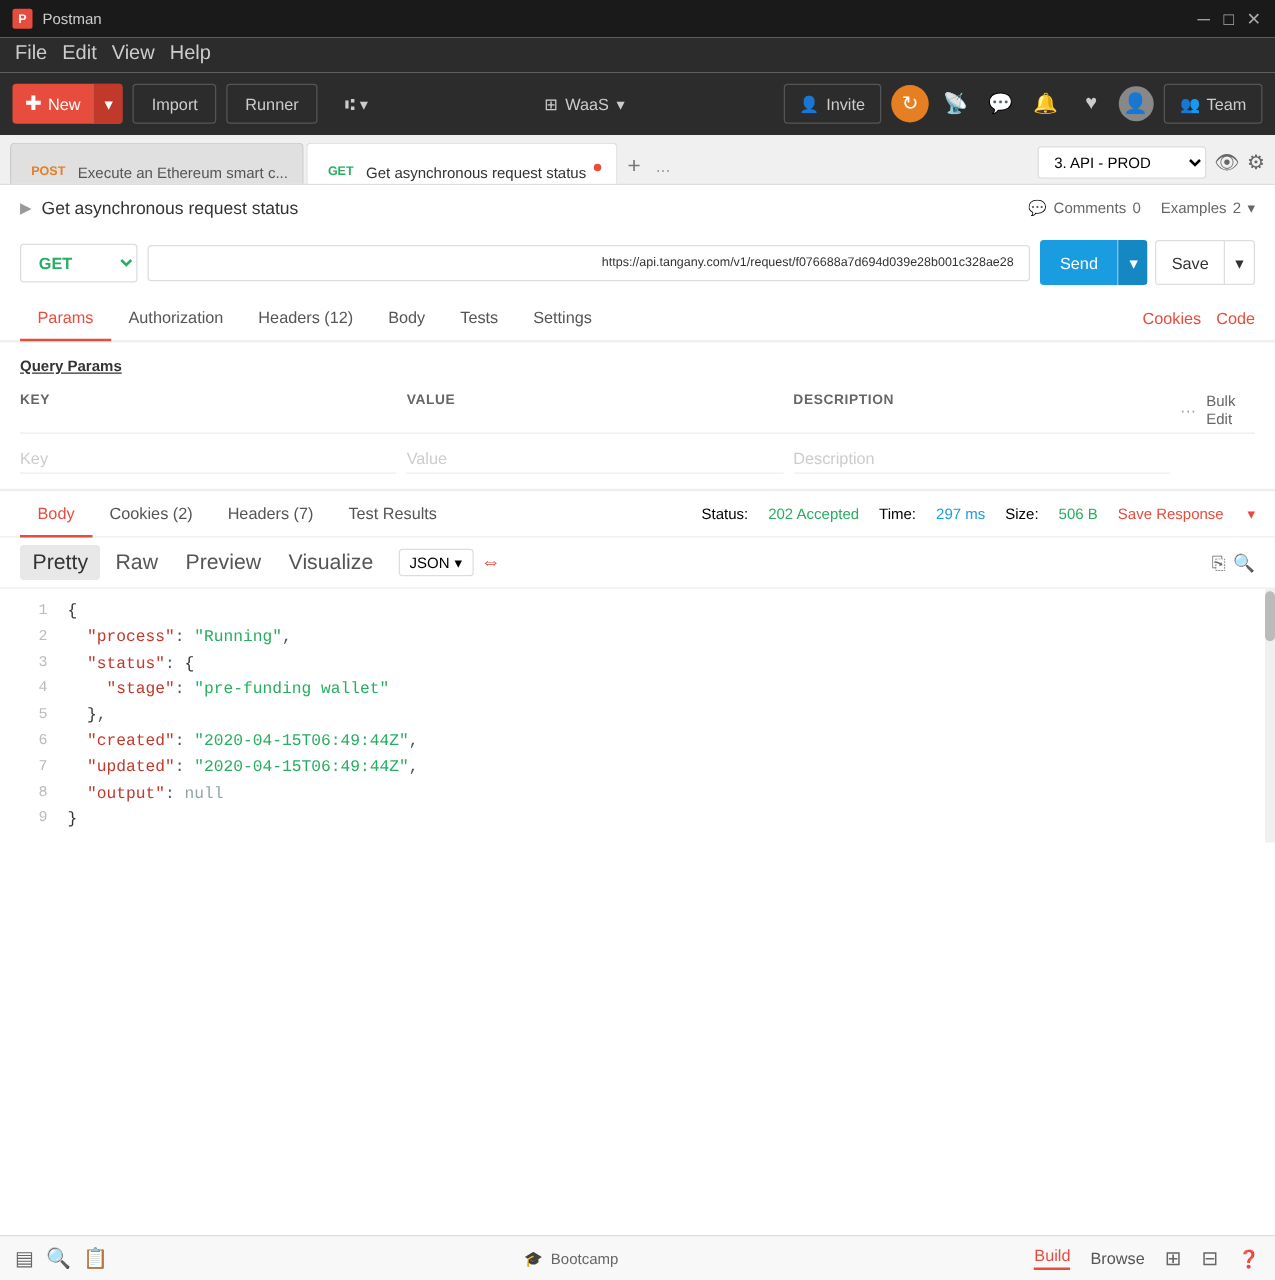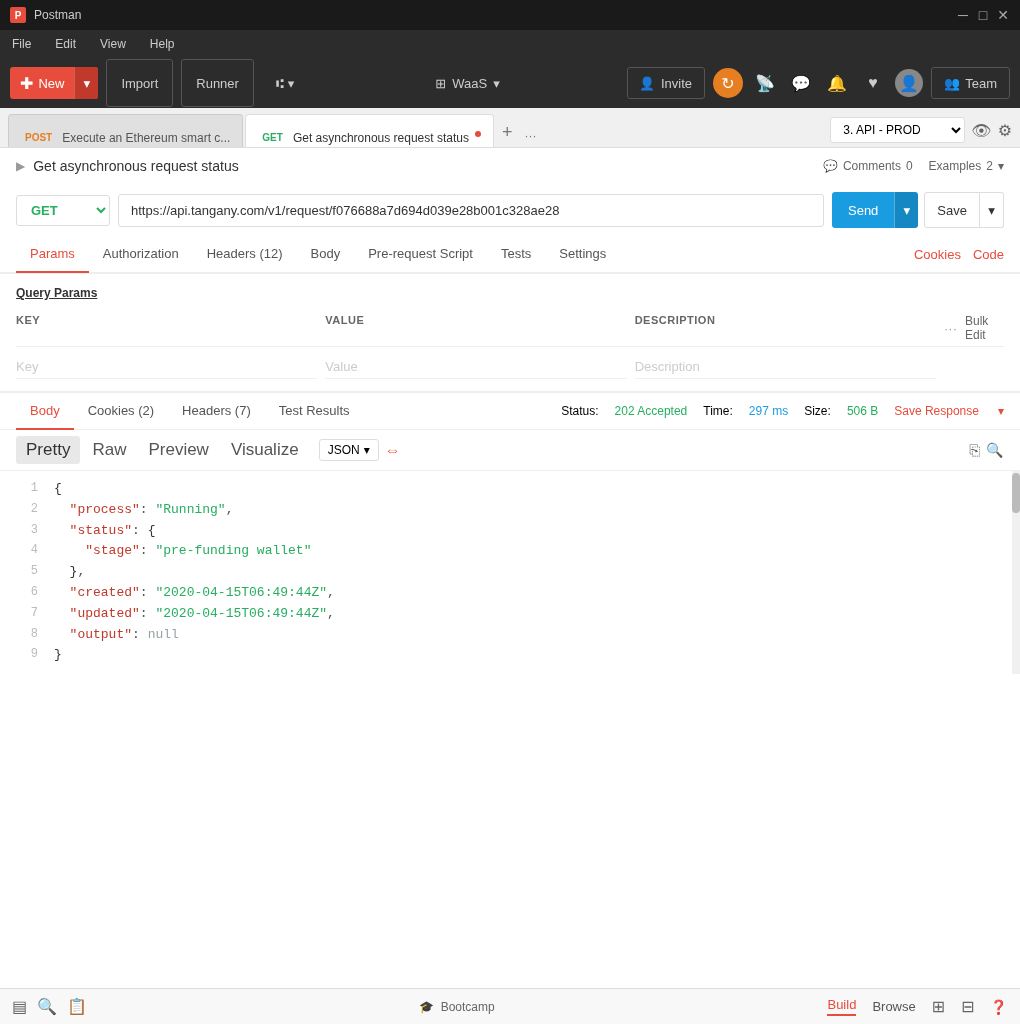--- a/index.html
+++ b/index.html
@@ -6,29 +6,29 @@
     body { font-family: -apple-system, BlinkMacSystemFont, 'Segoe UI', sans-serif; font-size: 13px; background: #fff; width: 1020px; height: 1024px; overflow: hidden; }
 
     
     .title-bar { background: #1a1a1a; color: #ccc; height: 30px; display: flex; align-items: center; padding: 0 10px; justify-content: space-between; }
     .title-bar-left { display: flex; align-items: center; gap: 8px; font-size: 12px; }
     .title-bar-icon { width: 16px; height: 16px; background: #e74c3c; border-radius: 2px; display: flex; align-items: center; justify-content: center; color: white; font-size: 10px; font-weight: bold; }
     .title-bar-controls { display: flex; gap: 6px; }
     .title-bar-btn { width: 14px; height: 14px; background: none; border: none; color: #aaa; cursor: pointer; font-size: 14px; display: flex; align-items: center; justify-content: center; }
 
     
-    .menu-bar { background: #2c2c2c; color: #ccc; height: 28px; display: flex; align-items: center; padding: 0 10px; gap: 20px; font-size: 12px; }
+    .menu-bar { background: #2c2c2c; color: #ccc; height: 28px; display: flex; padding: 0 10px; gap: 8px; font-size: 16px; }
     .menu-item { cursor: pointer; padding: 4px 2px; }
 
     
     .toolbar { background: #2c2c2c; height: 50px; display: flex; align-items: center; padding: 0 10px; gap: 8px; }
     .btn-new { background: #e74c3c; color: white; border: none; height: 32px; display: flex; align-items: center; border-radius: 3px; cursor: pointer; overflow: hidden; }
     .btn-new-main { padding: 0 10px; font-size: 13px; font-weight: 500; display: flex; align-items: center; gap: 5px; }
     .btn-new-dropdown { background: #c0392b; height: 100%; width: 24px; display: flex; align-items: center; justify-content: center; border-left: 1px solid rgba(255,255,255,0.2); }
-    .toolbar-btn { background: transparent; color: #ccc; border: 1px solid #555; height: 48px; padding: 0 14px; border-radius: 3px; cursor: pointer; font-size: 13px; }
+    .toolbar-btn { background: transparent; color: #ccc; border: 1px solid #555; height: 32px; padding: 0 14px; border-radius: 3px; cursor: pointer; font-size: 13px; }
     .toolbar-center { flex: 1; display: flex; justify-content: center; }
     .workspace-selector { background: transparent; color: #ccc; border: none; height: 32px; padding: 0 10px; display: flex; align-items: center; gap: 6px; cursor: pointer; font-size: 13px; }
     .toolbar-right { display: flex; align-items: center; gap: 8px; }
     .invite-btn { background: transparent; color: #ccc; border: 1px solid #555; height: 32px; padding: 0 12px; border-radius: 3px; cursor: pointer; font-size: 13px; display: flex; align-items: center; gap: 5px; }
     .icon-circle { width: 30px; height: 30px; border-radius: 50%; display: flex; align-items: center; justify-content: center; cursor: pointer; }
     .icon-circle.orange { background: #e67e22; }
     .toolbar-icon-btn { background: none; border: none; color: #ccc; cursor: pointer; font-size: 16px; width: 28px; height: 28px; display: flex; align-items: center; justify-content: center; }
     .avatar { width: 28px; height: 28px; border-radius: 50%; background: #888; display: flex; align-items: center; justify-content: center; overflow: hidden; }
     .team-btn { background: transparent; color: #ccc; border: 1px solid #555; height: 32px; padding: 0 12px; border-radius: 3px; cursor: pointer; font-size: 13px; display: flex; align-items: center; gap: 5px; }
 
@@ -51,21 +51,21 @@
     .request-title-bar { padding: 10px 16px; display: flex; align-items: center; justify-content: space-between; }
     .request-title { display: flex; align-items: center; gap: 8px; font-size: 14px; color: #333; font-weight: 500; }
     .request-title-chevron { color: #999; font-size: 12px; }
     .request-meta { display: flex; align-items: center; gap: 16px; }
     .comments-btn { display: flex; align-items: center; gap: 5px; color: #666; font-size: 12px; cursor: pointer; }
     .examples-btn { display: flex; align-items: center; gap: 5px; color: #666; font-size: 12px; cursor: pointer; }
 
     
     .url-bar { padding: 8px 16px; display: flex; align-items: center; gap: 8px; }
     .method-select { border: 1px solid #ddd; border-radius: 3px; padding: 6px 10px; font-size: 13px; color: #27ae60; font-weight: bold; background: white; cursor: pointer; min-width: 80px; }
-    .url-input { flex: 1; border: 1px solid #ddd; border-radius: 3px; padding: 8px 12px; font-size: 13px; color: #333; }
+    .url-input { flex: 1; border: 1px solid #ddd; border-radius: 3px; padding: 8px 12px; font-size: 10px; color: #333; text-align: right; }
     .send-btn { background: #1a9ce0; color: white; border: none; height: 36px; padding: 0 16px; border-radius: 3px 0 0 3px; cursor: pointer; font-size: 13px; font-weight: 500; }
     .send-dropdown { background: #1588c4; color: white; border: none; height: 36px; width: 24px; border-radius: 0 3px 3px 0; cursor: pointer; display: flex; align-items: center; justify-content: center; border-left: 1px solid rgba(255,255,255,0.3); }
     .save-btn { background: white; color: #333; border: 1px solid #ddd; height: 36px; padding: 0 12px; border-radius: 3px 0 0 3px; cursor: pointer; font-size: 13px; }
     .save-dropdown { background: white; color: #333; border: 1px solid #ddd; border-left: none; height: 36px; width: 24px; border-radius: 0 3px 3px 0; cursor: pointer; display: flex; align-items: center; justify-content: center; }
 
     
     .req-tabs { display: flex; align-items: center; border-bottom: 1px solid #eee; padding: 0 16px; gap: 0; }
     .req-tab { padding: 10px 14px; color: #555; cursor: pointer; font-size: 13px; border-bottom: 2px solid transparent; margin-bottom: -1px; }
     .req-tab.active { color: #e74c3c; border-bottom-color: #e74c3c; }
     .req-tab-right { margin-left: auto; display: flex; gap: 12px; }
@@ -252,21 +252,20 @@
         <button class="save-dropdown">▾</button>
       </div>
     </div>
   </div>
 
   <div class="req-tabs">
     <div class="req-tab active">Params</div>
     <div class="req-tab">Authorization</div>
     <div class="req-tab">Headers (12)</div>
     <div class="req-tab">Body</div>
-    <div class="req-tab">Pre-request Script</div>
     <div class="req-tab">Tests</div>
     <div class="req-tab">Settings</div>
     <div class="req-tab-right">
       <span class="req-tab-link">Cookies</span>
       <span class="req-tab-link">Code</span>
     </div>
   </div>
 </div>
 
 <div class="query-params">

